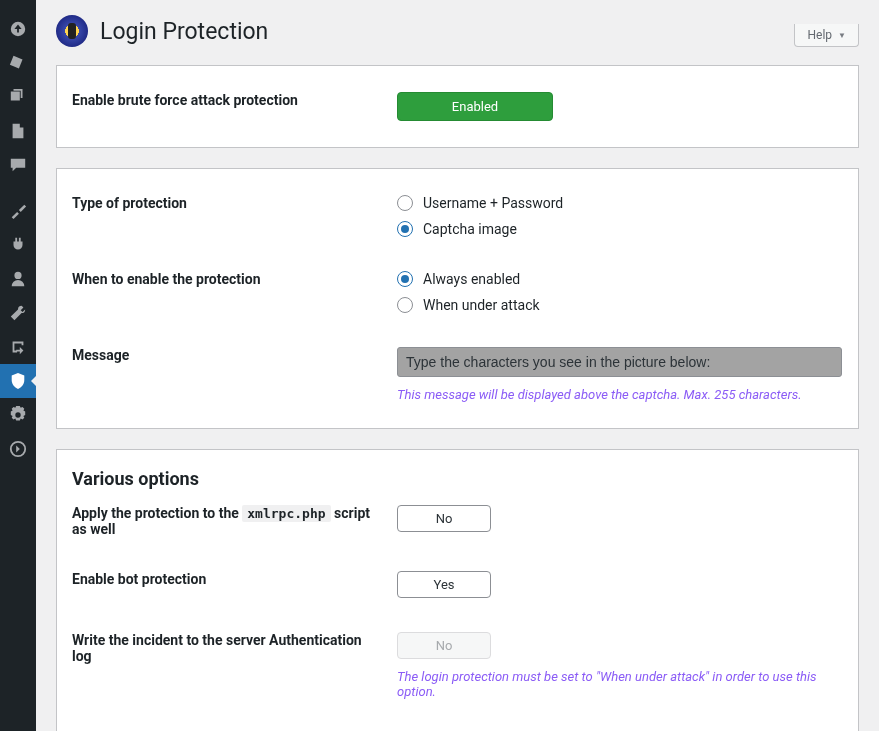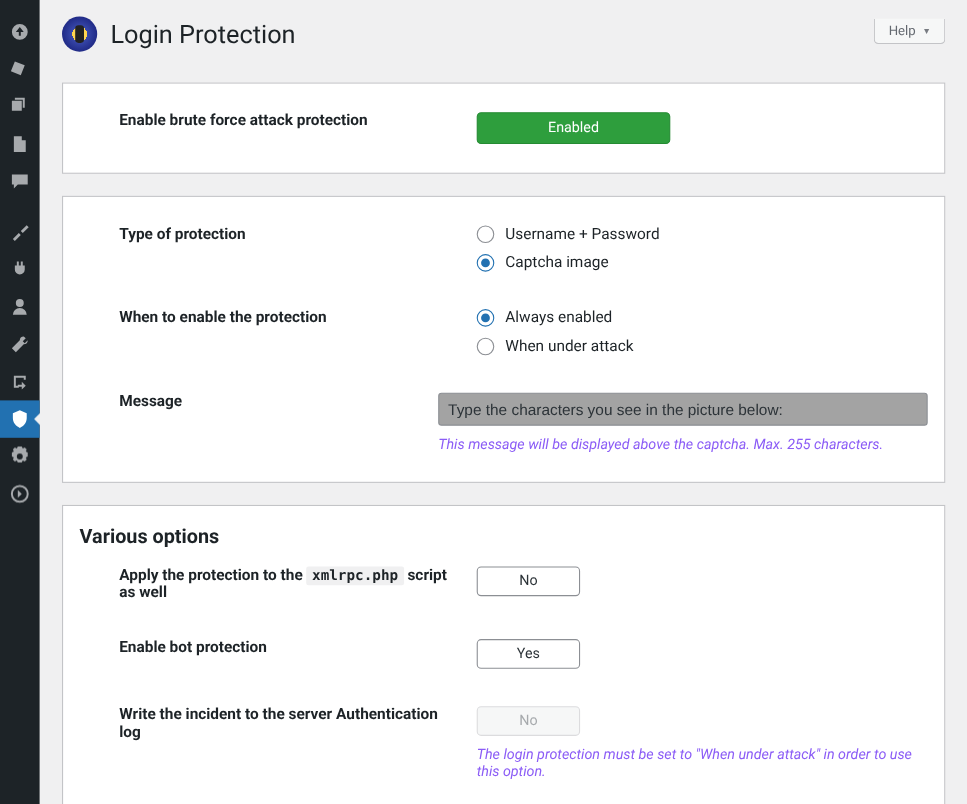--- a/index.html
+++ b/index.html
@@ -46,22 +46,22 @@
   border-right-color: #f0f0f1;
 }
 .main {
   flex: 1;
   padding: 10px 20px 0 20px;
   overflow: auto;
 }
 .topbar {
   display: flex;
   justify-content: space-between;
-  align-items: center;
-  margin-bottom: 28px;
+  align-items: flex-end;
+  margin-bottom: 18px;
 }
 .page-title {
   display: flex;
   align-items: center;
   gap: 12px;
   font-size: 23px;
   font-weight: 400;
   color: #1d2327;
   padding-top: 5px;
 }
@@ -110,38 +110,37 @@
   display: flex;
   padding: 8px 15px;
 }
 .row + .row { margin-top: 18px; }
 .row-label {
   width: 325px;
   font-weight: 700;
   color: #1d2327;
   font-size: 14px;
   padding-right: 20px;
-  margin-left: 36px;
 }
 .row-label code {
   background: #f0f0f1;
   padding: 1px 5px;
   font-size: 13px;
   border-radius: 2px;
 }
 .row-control {
   flex: 1;
 }
 .btn-enabled {
   background: #2e9e3d;
   color: #fff;
   border: 1px solid #258b33;
   border-radius: 4px;
   padding: 6px 0;
-  width: 176px;
+  width: 156px;
   text-align: center;
   font-size: 13px;
   cursor: pointer;
 }
 .radio-group { display: flex; flex-direction: column; gap: 10px; }
 .radio-item {
   display: flex;
   align-items: center;
   gap: 10px;
   font-size: 14px;

